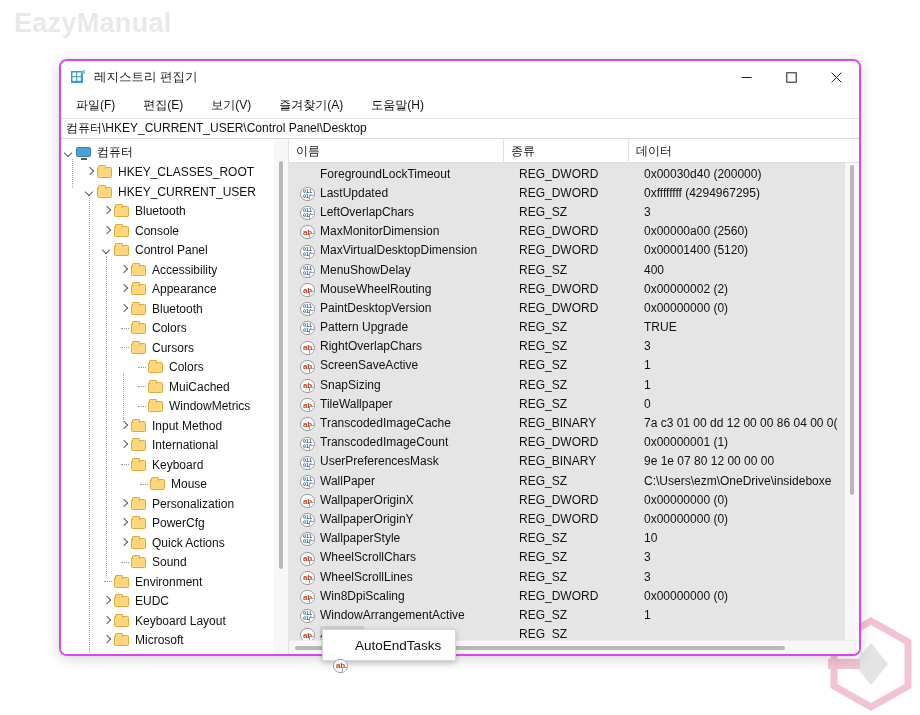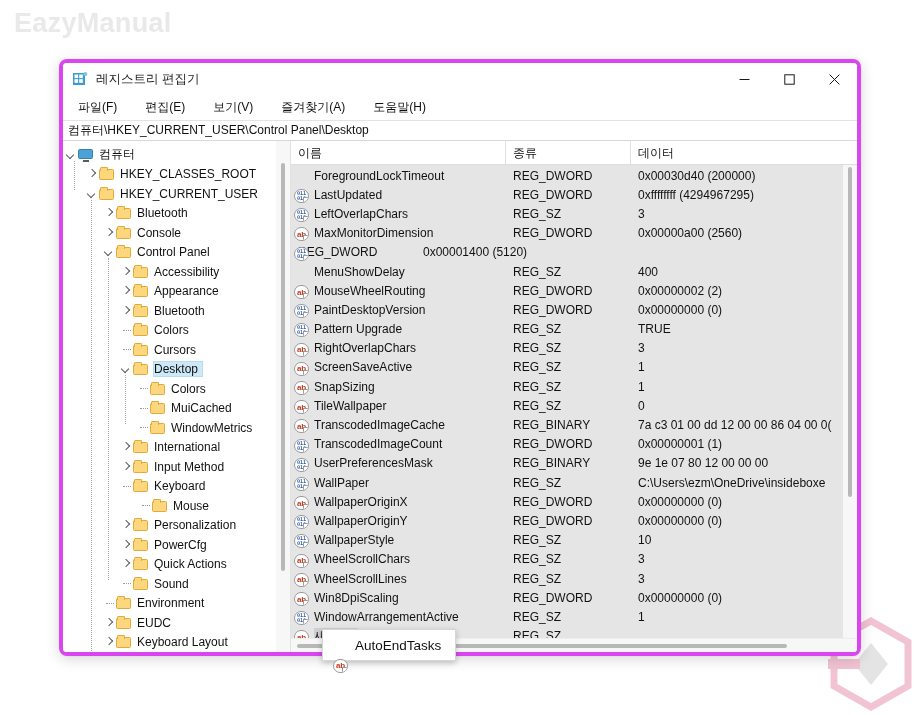--- a/index.html
+++ b/index.html
@@ -33,21 +33,21 @@
     opacity: 1;
     pointer-events: none;
   }
 
   
   .window {
     position: absolute;
     left: 59px; top: 59px;
     width: 802px; height: 597px;
     background: #ffffff;
-    border: 4px solid #d946ef;
+    border: 2px solid #d946ef;
     border-radius: 8px;
     box-shadow: 0 3px 14px rgba(0,0,0,0.16), 0 0 0 1px rgba(0,0,0,0.02);
     overflow: hidden;
     display: flex;
     flex-direction: column;
   }
 
   .titlebar {
     height: 32px;
     background: #ffffff;
@@ -269,21 +269,21 @@
   .hcell.c-type { width: 125px; flex: 0 0 125px; }
   .hcell.c-data { flex: 1 1 auto; border-right: none; }
 
   .list-body {
     flex: 1 1 auto;
     position: relative;
     overflow: hidden;
   }
   .list-rows {
     position: absolute;
-    left: 0; right: 14px; top: 0;
+    left: 8px; right: 14px; top: 0;
     padding-top: 1px;
   }
   .lrow {
     height: 19.2px;
     display: flex;
     align-items: center;
     font-size: 12px;
     color: #111;
     white-space: nowrap;
   }
@@ -525,29 +525,20 @@
             </div>
             <div class="tnode" style="padding-left: 55px;">
               <span class="twist">
                 <span class="dotline"></span>
               </span>
               <span class="ticon">
                 <span class="folder"></span>
               </span>
               <span class="tlabel">Cursors</span>
             </div>
-            <div class="tnode selected" style="padding-left: 55px;">
-              <span class="twist">
-                <span class="chev open"></span>
-              </span>
-              <span class="ticon">
-                <span class="folder"></span>
-              </span>
-              <span class="tlabel">Desktop</span>
-            </div>
             <div class="tnode" style="padding-left: 72px;">
               <span class="twist">
                 <span class="dotline"></span>
               </span>
               <span class="ticon">
                 <span class="folder"></span>
               </span>
               <span class="tlabel">Colors</span>
             </div>
             <div class="tnode" style="padding-left: 72px;">
@@ -568,30 +559,30 @@
               </span>
               <span class="tlabel">WindowMetrics</span>
             </div>
             <div class="tnode" style="padding-left: 55px;">
               <span class="twist">
                 <span class="chev"></span>
               </span>
               <span class="ticon">
                 <span class="folder"></span>
               </span>
+              <span class="tlabel">Input Method</span>
+            </div>
+            <div class="tnode" style="padding-left: 55px;">
+              <span class="twist">
+                <span class="chev"></span>
+              </span>
+              <span class="ticon">
+                <span class="folder"></span>
+              </span>
               <span class="tlabel">International</span>
-            </div>
-            <div class="tnode" style="padding-left: 55px;">
-              <span class="twist">
-                <span class="chev"></span>
-              </span>
-              <span class="ticon">
-                <span class="folder"></span>
-              </span>
-              <span class="tlabel">Input Method</span>
             </div>
             <div class="tnode" style="padding-left: 55px;">
               <span class="twist">
                 <span class="dotline"></span>
               </span>
               <span class="ticon">
                 <span class="folder"></span>
               </span>
               <span class="tlabel">Keyboard</span>
             </div>
@@ -737,20 +728,29 @@
                       <span>011</span>
                       <span>010</span>
                     </span>
                   </span>
                   <span class="nm">MaxMonitorDimension</span>
                 </div>
                 <div class="ctype">REG_DWORD</div>
                 <div class="cdata">0x00000a00 (2560)</div>
               </div>
               <div class="lrow">
+                <div class="cname">
+                  <span class="ricon dw">
+                    <span class="glyph">
+                      <span>011</span>
+                      <span>010</span>
+                    </span>
+                  </span>
+                  <span class="nm">MaxVirtualDesktopDimension</span>
+                </div>
                 <div class="ctype">REG_DWORD</div>
                 <div class="cdata">0x00001400 (5120)</div>
               </div>
               <div class="lrow">
                 <div class="cname">
                   <span class="ricon sz">
                     <span class="glyph">ab</span>
                   </span>
                   <span class="nm">MenuShowDelay</span>
                 </div>

